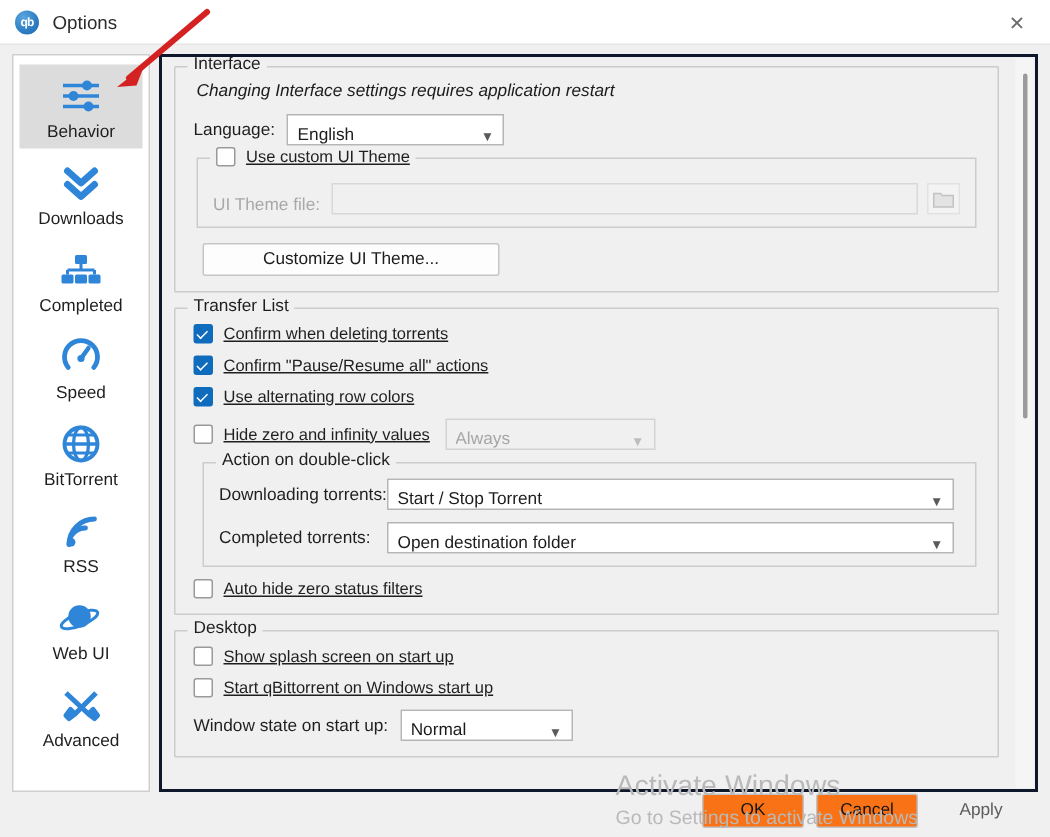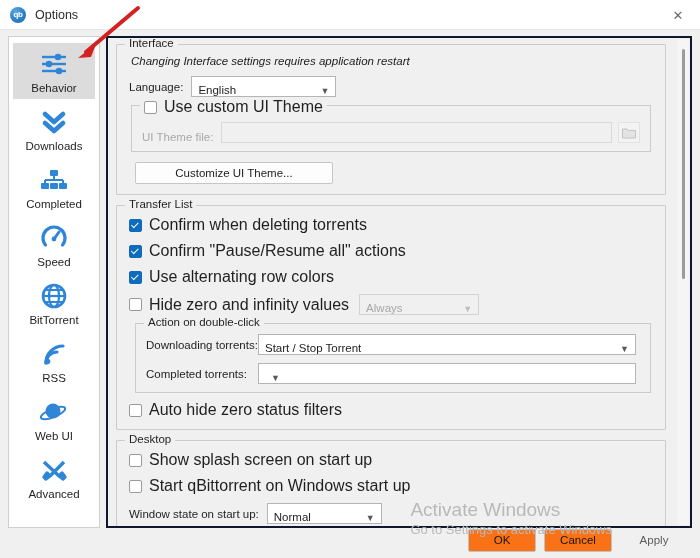--- a/index.html
+++ b/index.html
@@ -105,21 +105,21 @@
     width:13px; height:13px; border:1px solid #9a9a9a; background:#fff;
     border-radius:2px; margin-right:7px; flex:none;
     display:flex; align-items:center; justify-content:center;
   }
   .box.on{ background:#0f6cbd; border-color:#0f6cbd; }
   .box.on::after{
     content:""; width:6px; height:3px;
     border-left:1.6px solid #fff; border-bottom:1.6px solid #fff;
     transform:rotate(-45deg) translate(0px,-1px);
   }
-  .cb .ctext{ font-size:16px; color:#1f1f1f; }
+  .cb .ctext{ font-size:11px; color:#1f1f1f;text-decoration:underline; }
 
   .btn{
     height:22px; background:#fdfdfd; border:1px solid #c6c6c6; border-radius:2px;
     display:inline-flex; align-items:center; justify-content:center;
     font-size:11.5px; color:#1c1c1c; padding:0 10px;
   }
 
   .field{
     height:21px; flex:1; background:#f0f0f0; border:1px solid #d8d8d8;
     margin-right:6px;
@@ -137,21 +137,21 @@
   }
   .fbtn{
     width:68px; height:23px; background:#f97316; border:1px solid #c2c2c2;
     border-radius:2px; display:flex; align-items:center; justify-content:center;
     font-size:11.5px; color:#141414;
   }
   .fbtn.disabled{ background:#f1f1f1; border-color:#e0e0e0; color:#5c5c5c; }
 
   
   .watermark{
-    position:absolute; right:88px; bottom:19px; text-align:left;
+    position:absolute; right:88px; bottom:4px; text-align:left;
     color:#b9b9b9; pointer-events:none; user-select:none; z-index:5;
   }
   .wm1{ font-size:19px; line-height:22px; }
   .wm2{ font-size:13px; line-height:18px; }
 
   .arrow{ position:absolute; left:60px; top:0; width:110px; height:70px; z-index:20; pointer-events:none; }
 </style>
 </head>
 <body>
 
@@ -320,40 +320,41 @@
           <div class="row cb">
             <span class="box on"></span>
             <span class="ctext">Use alternating row colors</span>
           </div>
 
           <div class="row">
             <span class="cb">
               <span class="box"></span>
               <span class="ctext">Hide zero and infinity values</span>
             </span>
-            <div class="combo disabled" style="width:120px; margin-left:10px;">
+            <div class="combo disabled" style="width:140px; margin-left:10px;">
               <span class="cval">Always</span>
               <span class="chev">▼</span>
             </div>
           </div>
 
           <div class="subgroup">
             <div class="g-title">Action on double-click</div>
 
             <div class="row">
               <div class="lbl" style="width:112px;">Downloading torrents:</div>
               <div class="combo" style="flex:1; margin-right:4px;">
                 <span class="cval">Start / Stop Torrent</span>
                 <span class="chev">▼</span>
               </div>
             </div>
 
             <div class="row" style="margin-bottom:0;">
               <div class="lbl" style="width:112px;">Completed torrents:</div>
               <div class="combo" style="flex:1; margin-right:4px;">
+                <span class="cval">Open destination folder</span>
                 <span class="chev">▼</span>
               </div>
             </div>
           </div>
 
           <div class="row cb" style="margin-bottom:0;">
             <span class="box"></span>
             <span class="ctext">Auto hide zero status filters</span>
           </div>
         </div>

